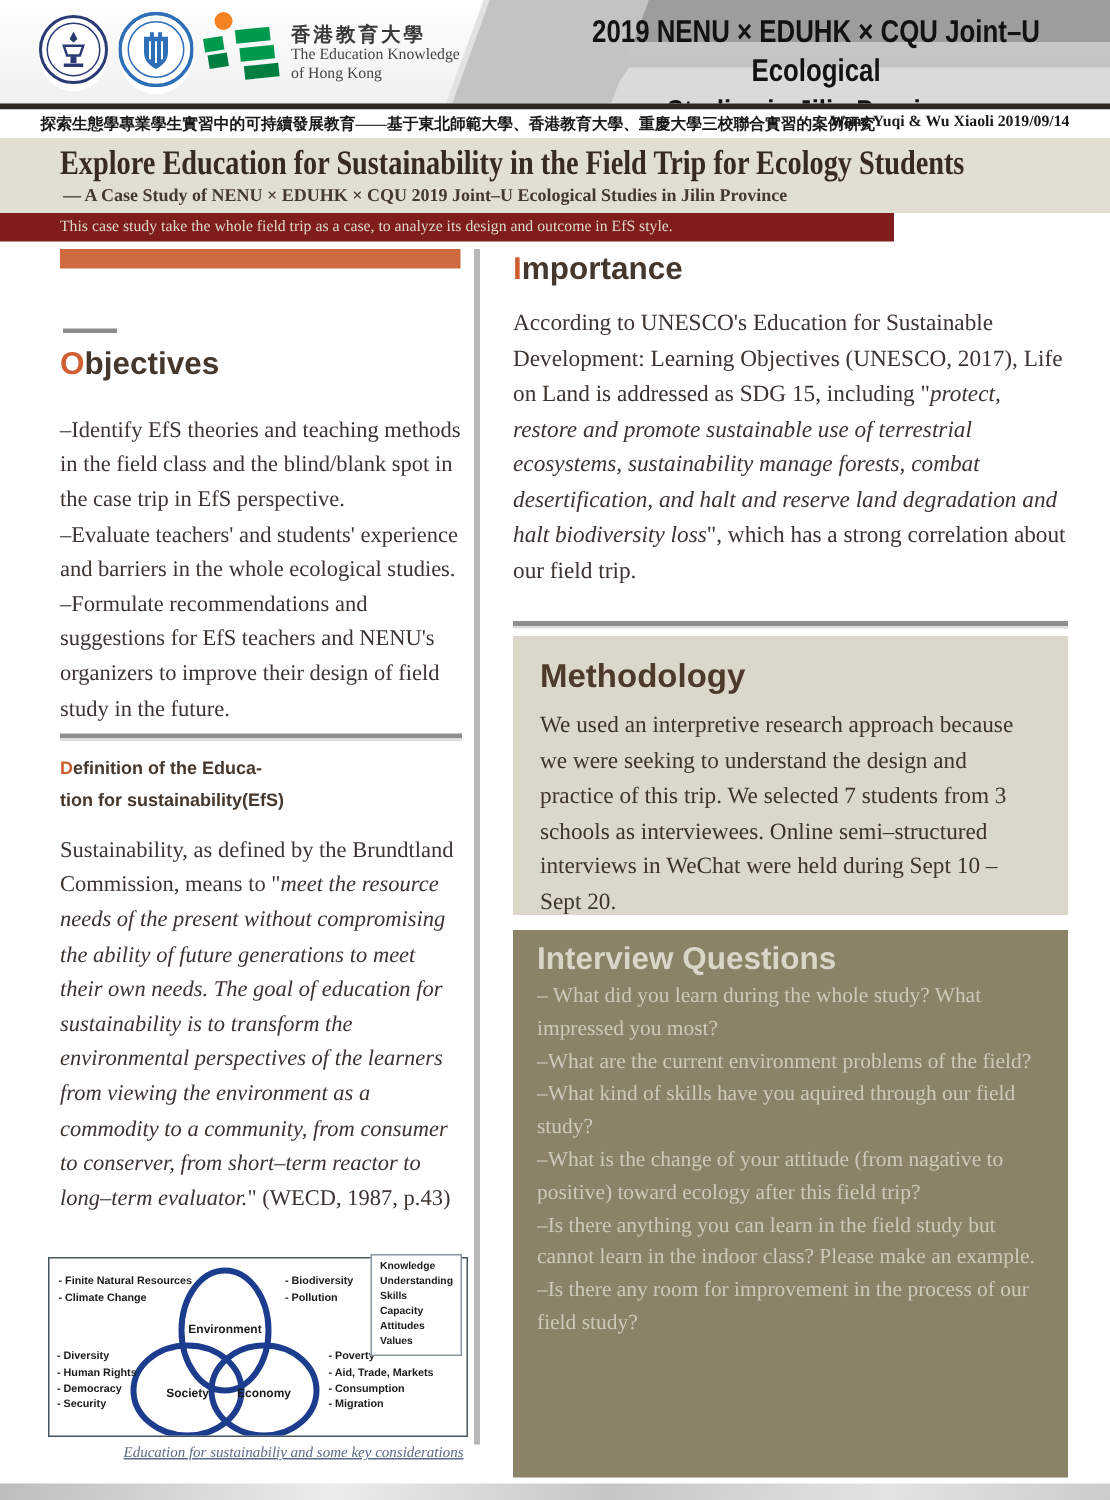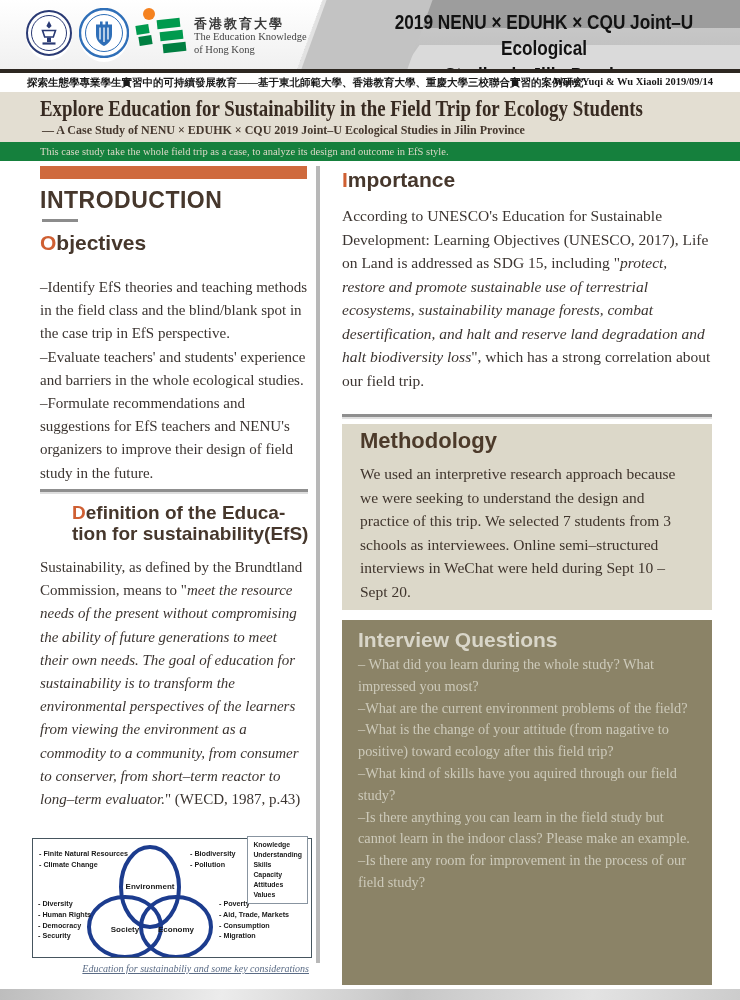--- a/index.html
+++ b/index.html
@@ -34,54 +34,54 @@
 
   
   .meta-row{position:absolute;left:0;top:73px;width:740px;height:19px;background:#fff;}
   .meta-cn{position:absolute;left:27px;top:3px;font-family:"Liberation Serif",serif;font-weight:bold;font-size:10.5px;color:#191919;}
   .meta-authors{position:absolute;right:27px;top:3px;font-family:"Liberation Serif",serif;font-weight:bold;font-size:10.5px;color:#191919;}
 
   
   .title-block{position:absolute;left:0;top:92px;width:740px;height:50px;background:#e3ded2;}
   .main-title{position:absolute;left:40px;top:4px;white-space:nowrap;font-family:"Liberation Serif",serif;font-weight:bold;font-size:23px;color:#372a21;transform:scaleX(.82);transform-origin:0 0;}
   .sub-title{position:absolute;left:42px;top:31px;font-family:"Liberation Serif",serif;font-size:12px;font-weight:bold;color:#45382e;}
-  .tagline-bar{position:absolute;left:0;top:142px;width:740px;height:19px;background:#15803d;}
+  .tagline-bar{position:absolute;left:0;top:142px;width:596px;height:19px;background:#7f1d1d;}
   .tagline-bar span{display:block;padding-left:40px;line-height:19px;font-family:"Liberation Serif",serif;font-size:10.5px;color:#ddd9c8;}
 
   
   .col-divider{position:absolute;left:316px;top:166px;width:4px;height:797px;background:#b8b8b8;}
 
   .orange-bar{position:absolute;left:40px;top:166px;width:267px;height:13px;background:#cf6a3e;}
   .intro-h{position:absolute;left:40px;top:187px;font-size:23px;font-weight:bold;letter-spacing:.5px;color:#46372c;}
   .mini-rule{position:absolute;left:42px;top:219px;width:36px;height:3px;background:#8c8c8c;}
   .h-sub{font-size:21px;font-weight:bold;color:#46372c;}
   .h-first{color:#cf5f32;}
   .obj-h{position:absolute;left:40px;top:231px;}
   .body-serif{font-family:"Liberation Serif",serif;font-size:15px;line-height:23.2px;color:#3b3430;}
   .obj-p{position:absolute;left:40px;top:276px;width:268px;}
   .obj-p p{margin:0;}
   .rule{height:5px;background:linear-gradient(180deg,#8f8f8f 60%,#dedede 60%);}
   .rule1{position:absolute;left:40px;top:489px;width:268px;}
-  .def-h{position:absolute;left:40px;top:502px;font-size:19px;line-height:21px;font-weight:bold;color:#46372c;margin-left:32px;}
+  .def-h{position:absolute;left:40px;top:502px;font-size:12px;line-height:21px;font-weight:bold;color:#46372c;}
   .def-p{position:absolute;left:40px;top:556px;width:268px;}
   .it{font-style:italic;}
 
   
   .venn-box{position:absolute;left:32px;top:838px;width:278px;height:118px;border:1.5px solid #46555e;background:#fff;}
   .venn-label{position:absolute;font-size:8px;font-weight:bold;color:#1a1a1a;transform:translate(-50%,-50%);}
   .vlist{position:absolute;font-size:7.2px;font-weight:bold;color:#1a1a1a;line-height:1.5;white-space:nowrap;}
   .skills-box{position:absolute;right:3px;top:-3px;background:#fff;border:1px solid #8894a0;padding:3px 5px;font-size:6.9px;font-weight:bold;line-height:1.45;color:#1a1a1a;z-index:2;}
   .fig-caption{position:absolute;left:31px;top:963px;width:278px;text-align:right;font-family:"Liberation Serif",serif;font-style:italic;font-size:10px;color:#5a6b85;text-decoration:underline;}
 
   
   .imp-h{position:absolute;left:342px;top:168px;}
   .imp-p{position:absolute;left:342px;top:204px;width:370px;font-size:15.5px;line-height:23.5px;}
   .rule2{position:absolute;left:342px;top:414px;width:370px;}
   .panel{position:absolute;left:342px;width:370px;box-sizing:border-box;}
-  .method-panel{top:424px;height:186px;background:#dcd8c9;padding:4px 18px;}
+  .method-panel{top:424px;height:186px;background:#dcd8c9;padding:14px 18px;}
   .method-h{font-size:22px;font-weight:bold;color:#4c3a2a;margin:0 0 8px 0;}
   .method-p{margin:0;font-size:15.5px;line-height:23.5px;color:#3f342c;}
   .interview-panel{top:620px;height:365px;background:#8b8367;padding:8px 16px;}
   .interview-h{font-size:21px;font-weight:bold;color:#d9d6c9;margin:0 0 2px 0;}
   .interview-q{margin:0;font-family:"Liberation Serif",serif;font-size:14.3px;line-height:21.8px;color:#cdcaba;}
 
   .footer-band{position:absolute;left:0;top:989px;width:740px;height:11px;background:linear-gradient(100deg,#bdbdbd,#ececec 30%,#c6c6c6 55%,#e3e3e3 80%,#cccccc);}
 </style>
 </head>
 <body>
@@ -146,21 +146,20 @@
     <div class="main-title">Explore Education for Sustainability in the Field Trip for Ecology Students</div>
     <div class="sub-title">–– A Case Study of NENU × EDUHK × CQU 2019 Joint–U Ecological Studies in Jilin Province</div>
   </div>
   <div class="tagline-bar">
     <span>This case study take the whole field trip as a case, to analyze its design and outcome in EfS style.</span>
   </div>
 
   <div class="col-divider"></div>
 
   <div class="orange-bar"></div>
-  <div class="intro-h">INTRODUCTION</div>
   <div class="mini-rule"></div>
 
   <div class="obj-h h-sub"><span class="h-first">O</span><span>bjectives</span></div>
 
   <div class="obj-p body-serif">
     <p>–Identify EfS theories and teaching methods in the field class and the blind/blank spot in the case trip in EfS perspective.</p>
     <p>–Evaluate teachers' and students' experience and barriers in the whole ecological studies.</p>
     <p>–Formulate recommendations and suggestions for EfS teachers and NENU's organizers to improve their design of field study in the future.</p>
   </div>
 
@@ -226,21 +225,21 @@
 
   <div class="panel method-panel">
     <h3 class="method-h">Methodology</h3>
     <p class="method-p body-serif">We used an interpretive research approach because we were seeking to understand the design and practice of this trip. We selected 7 students from 3 schools as interviewees. Online semi–structured interviews in WeChat were held during Sept 10 – Sept 20.</p>
   </div>
 
   <div class="panel interview-panel">
     <h3 class="interview-h">Interview Questions</h3>
     <p class="interview-q">– What did you learn during the whole study? What impressed you most?</p>
     <p class="interview-q">–What are the current environment problems of the field?</p>
+    <p class="interview-q">–What kind of skills have you aquired through our field study?</p>
     <p class="interview-q">–What is the change of your attitude (from nagative to positive) toward ecology after this field trip?</p>
-    <p class="interview-q">–What kind of skills have you aquired through our field study?</p>
     <p class="interview-q">–Is there anything you can learn in the field study but cannot learn in the indoor class? Please make an example.</p>
     <p class="interview-q">–Is there any room for improvement in the process of our field study?</p>
   </div>
 
   <div class="footer-band"></div>
 
 </div>
 
 </body></html>

